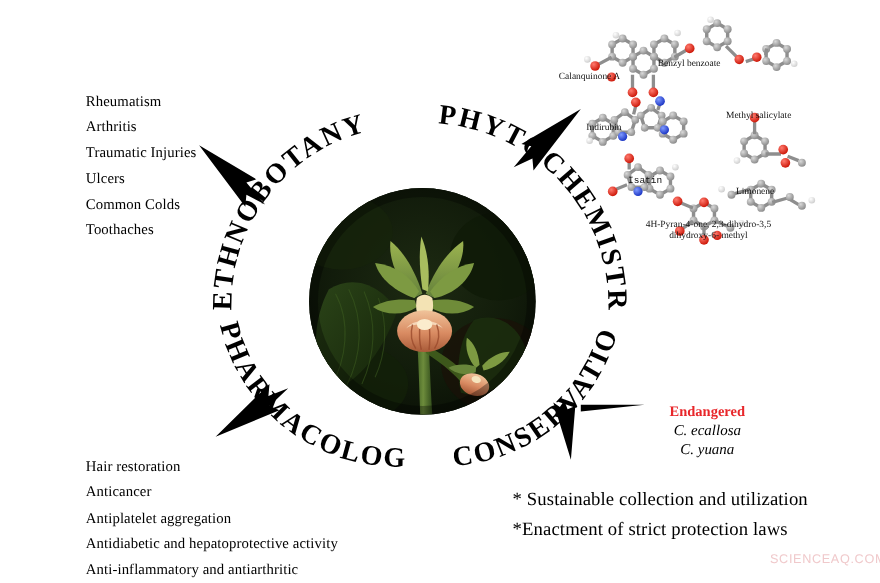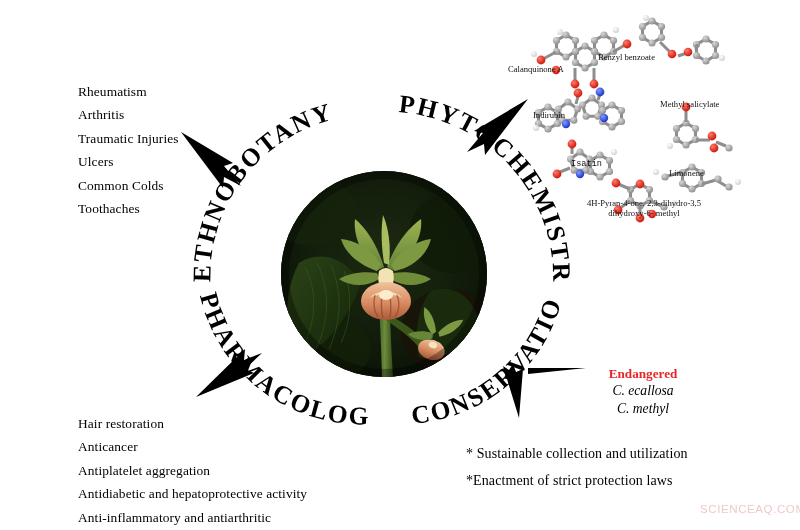--- a/index.html
+++ b/index.html
@@ -17,21 +17,21 @@
   .photo-wrap svg{display:block;width:206px;height:206px;}
 
   
   .txtlist{position:absolute;}
   .txtlist div{
     font-size:13.4px;line-height:23.4px;white-space:nowrap;letter-spacing:.1px;
   }
   #ethno-list{left:78px;top:80px;}
   #pharm-list{left:78px;top:412px;}
   #cons-list{left:466px;top:441px;}
-  #cons-list div{font-size:14px;line-height:26.5px;}
+  #cons-list div{font-size:17px;line-height:26.5px;}
 
   
   #endangered-block{position:absolute;left:597px;top:338px;text-align:center;width:92px;margin-top:28px;}
   #endangered-block .hd{
     font-size:13.2px;font-weight:bold;color:#e8262a;line-height:16px;white-space:nowrap;
   }
   #endangered-block .sp{
     font-size:13.6px;font-style:italic;font-weight:normal;line-height:17.5px;white-space:nowrap;
   }
 
@@ -199,21 +199,21 @@
     <div>Anticancer</div>
     <div>Antiplatelet aggregation</div>
     <div>Antidiabetic and hepatoprotective activity</div>
     <div>Anti-inflammatory and antiarthritic</div>
     <div>Antibacterial and antifungal</div>
   </div>
 
   <div id="endangered-block">
     <div class="hd">Endangered</div>
     <div class="sp">C. ecallosa</div>
-    <div class="sp">C. methyl</div>
+    <div class="sp">C. yuana</div>
   </div>
 
   <div class="txtlist" id="cons-list">
     <div>* Sustainable collection and utilization</div>
     <div>*Enactment of strict protection laws</div>
   </div>
 
   <svg class="curved" viewBox="0 0 800 530" xmlns="http://www.w3.org/2000/svg">
     <defs>
       <radialGradient id="atC" cx="35%" cy="32%" r="70%">

